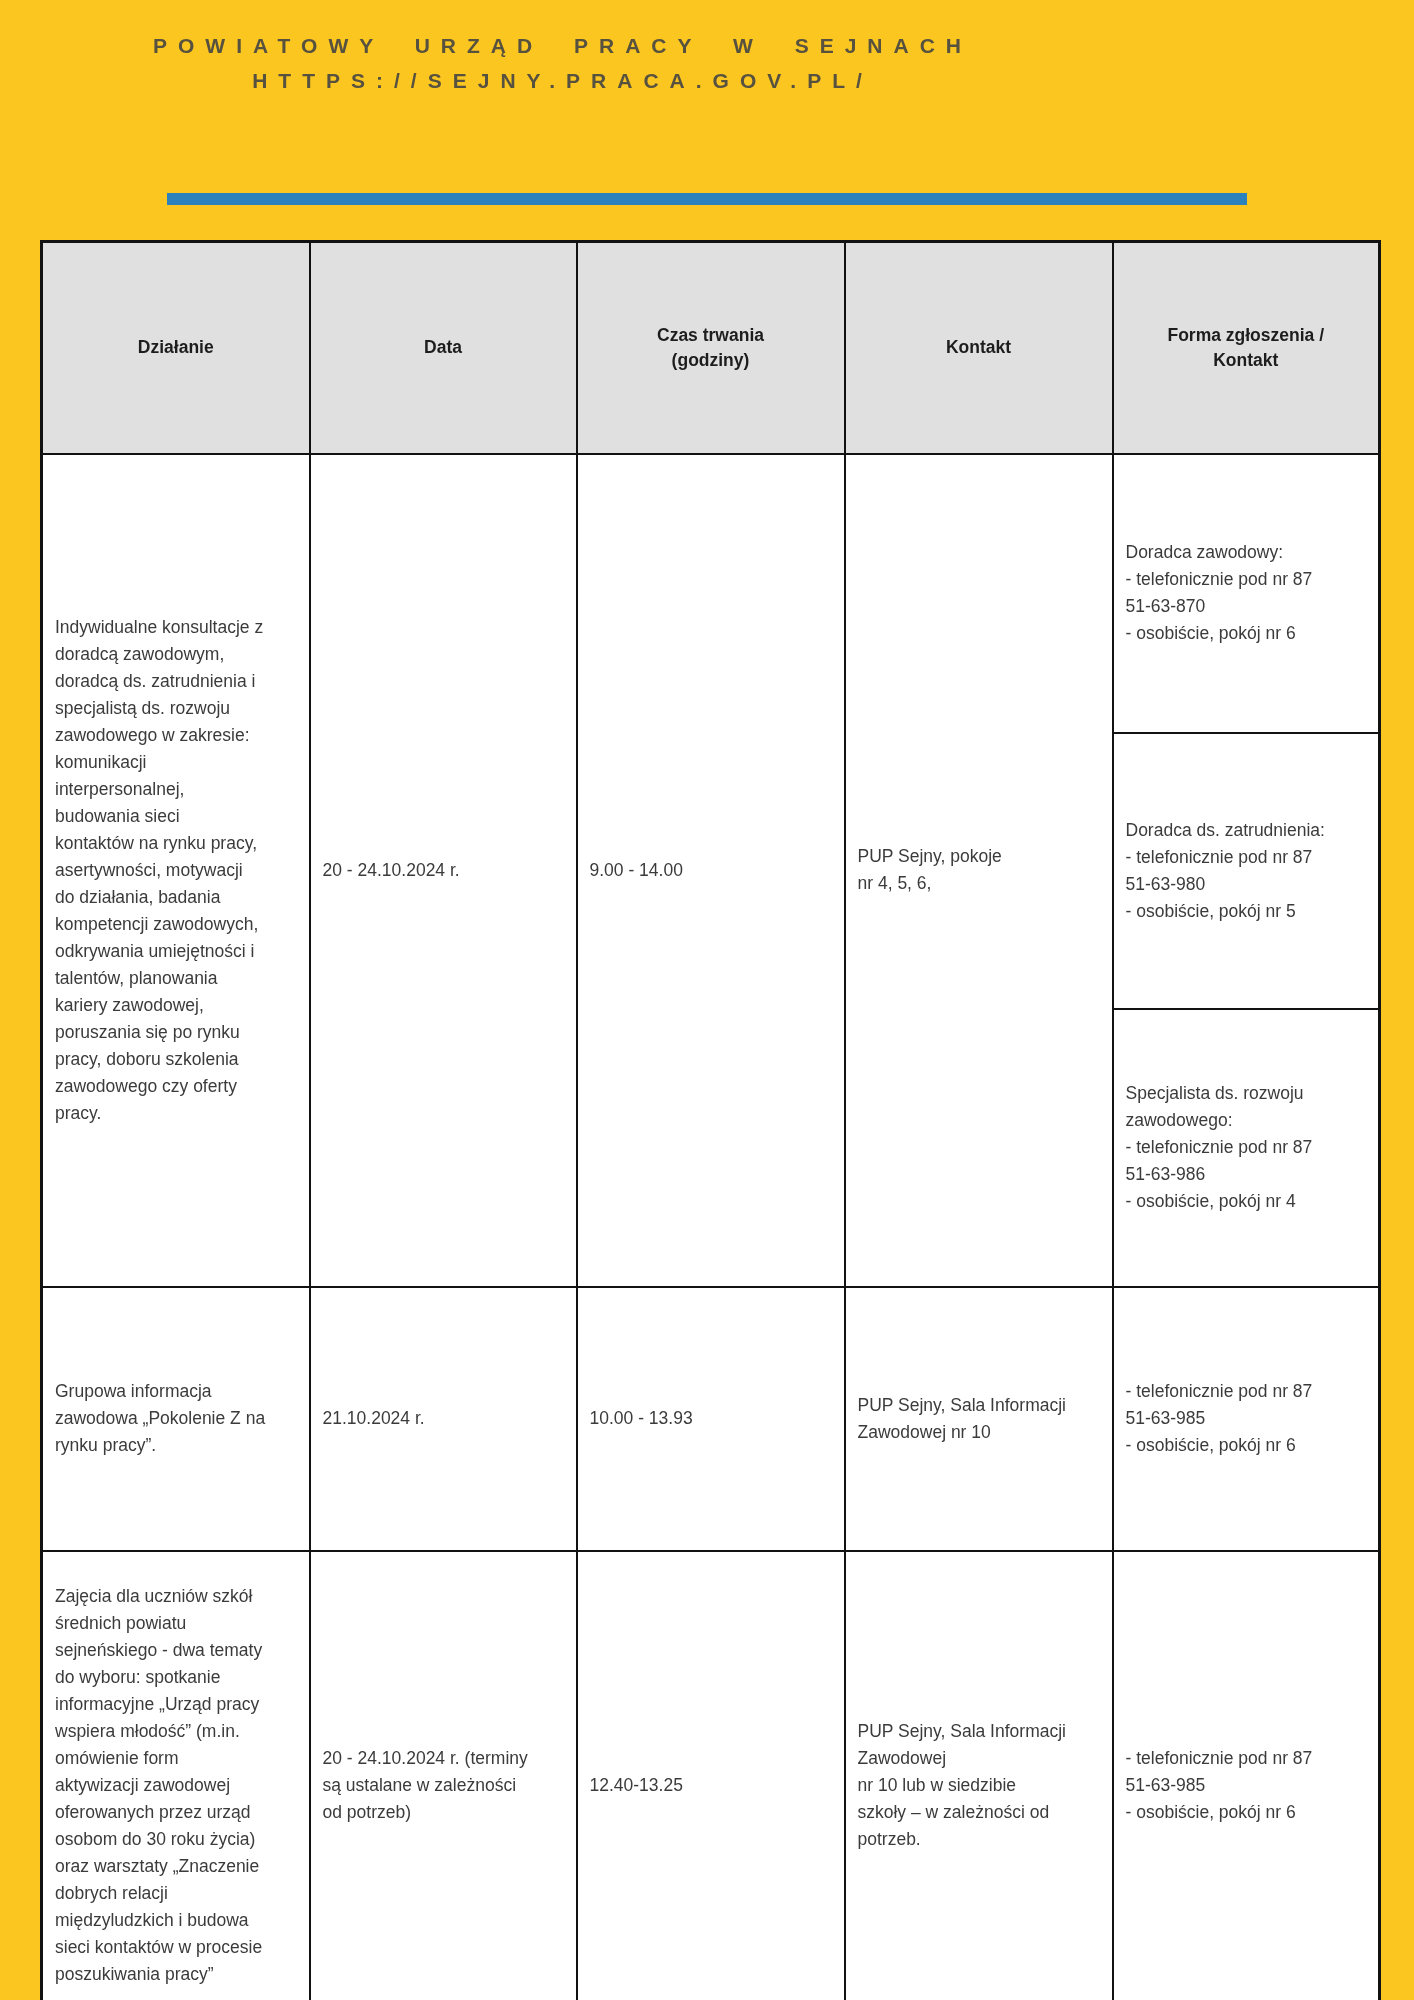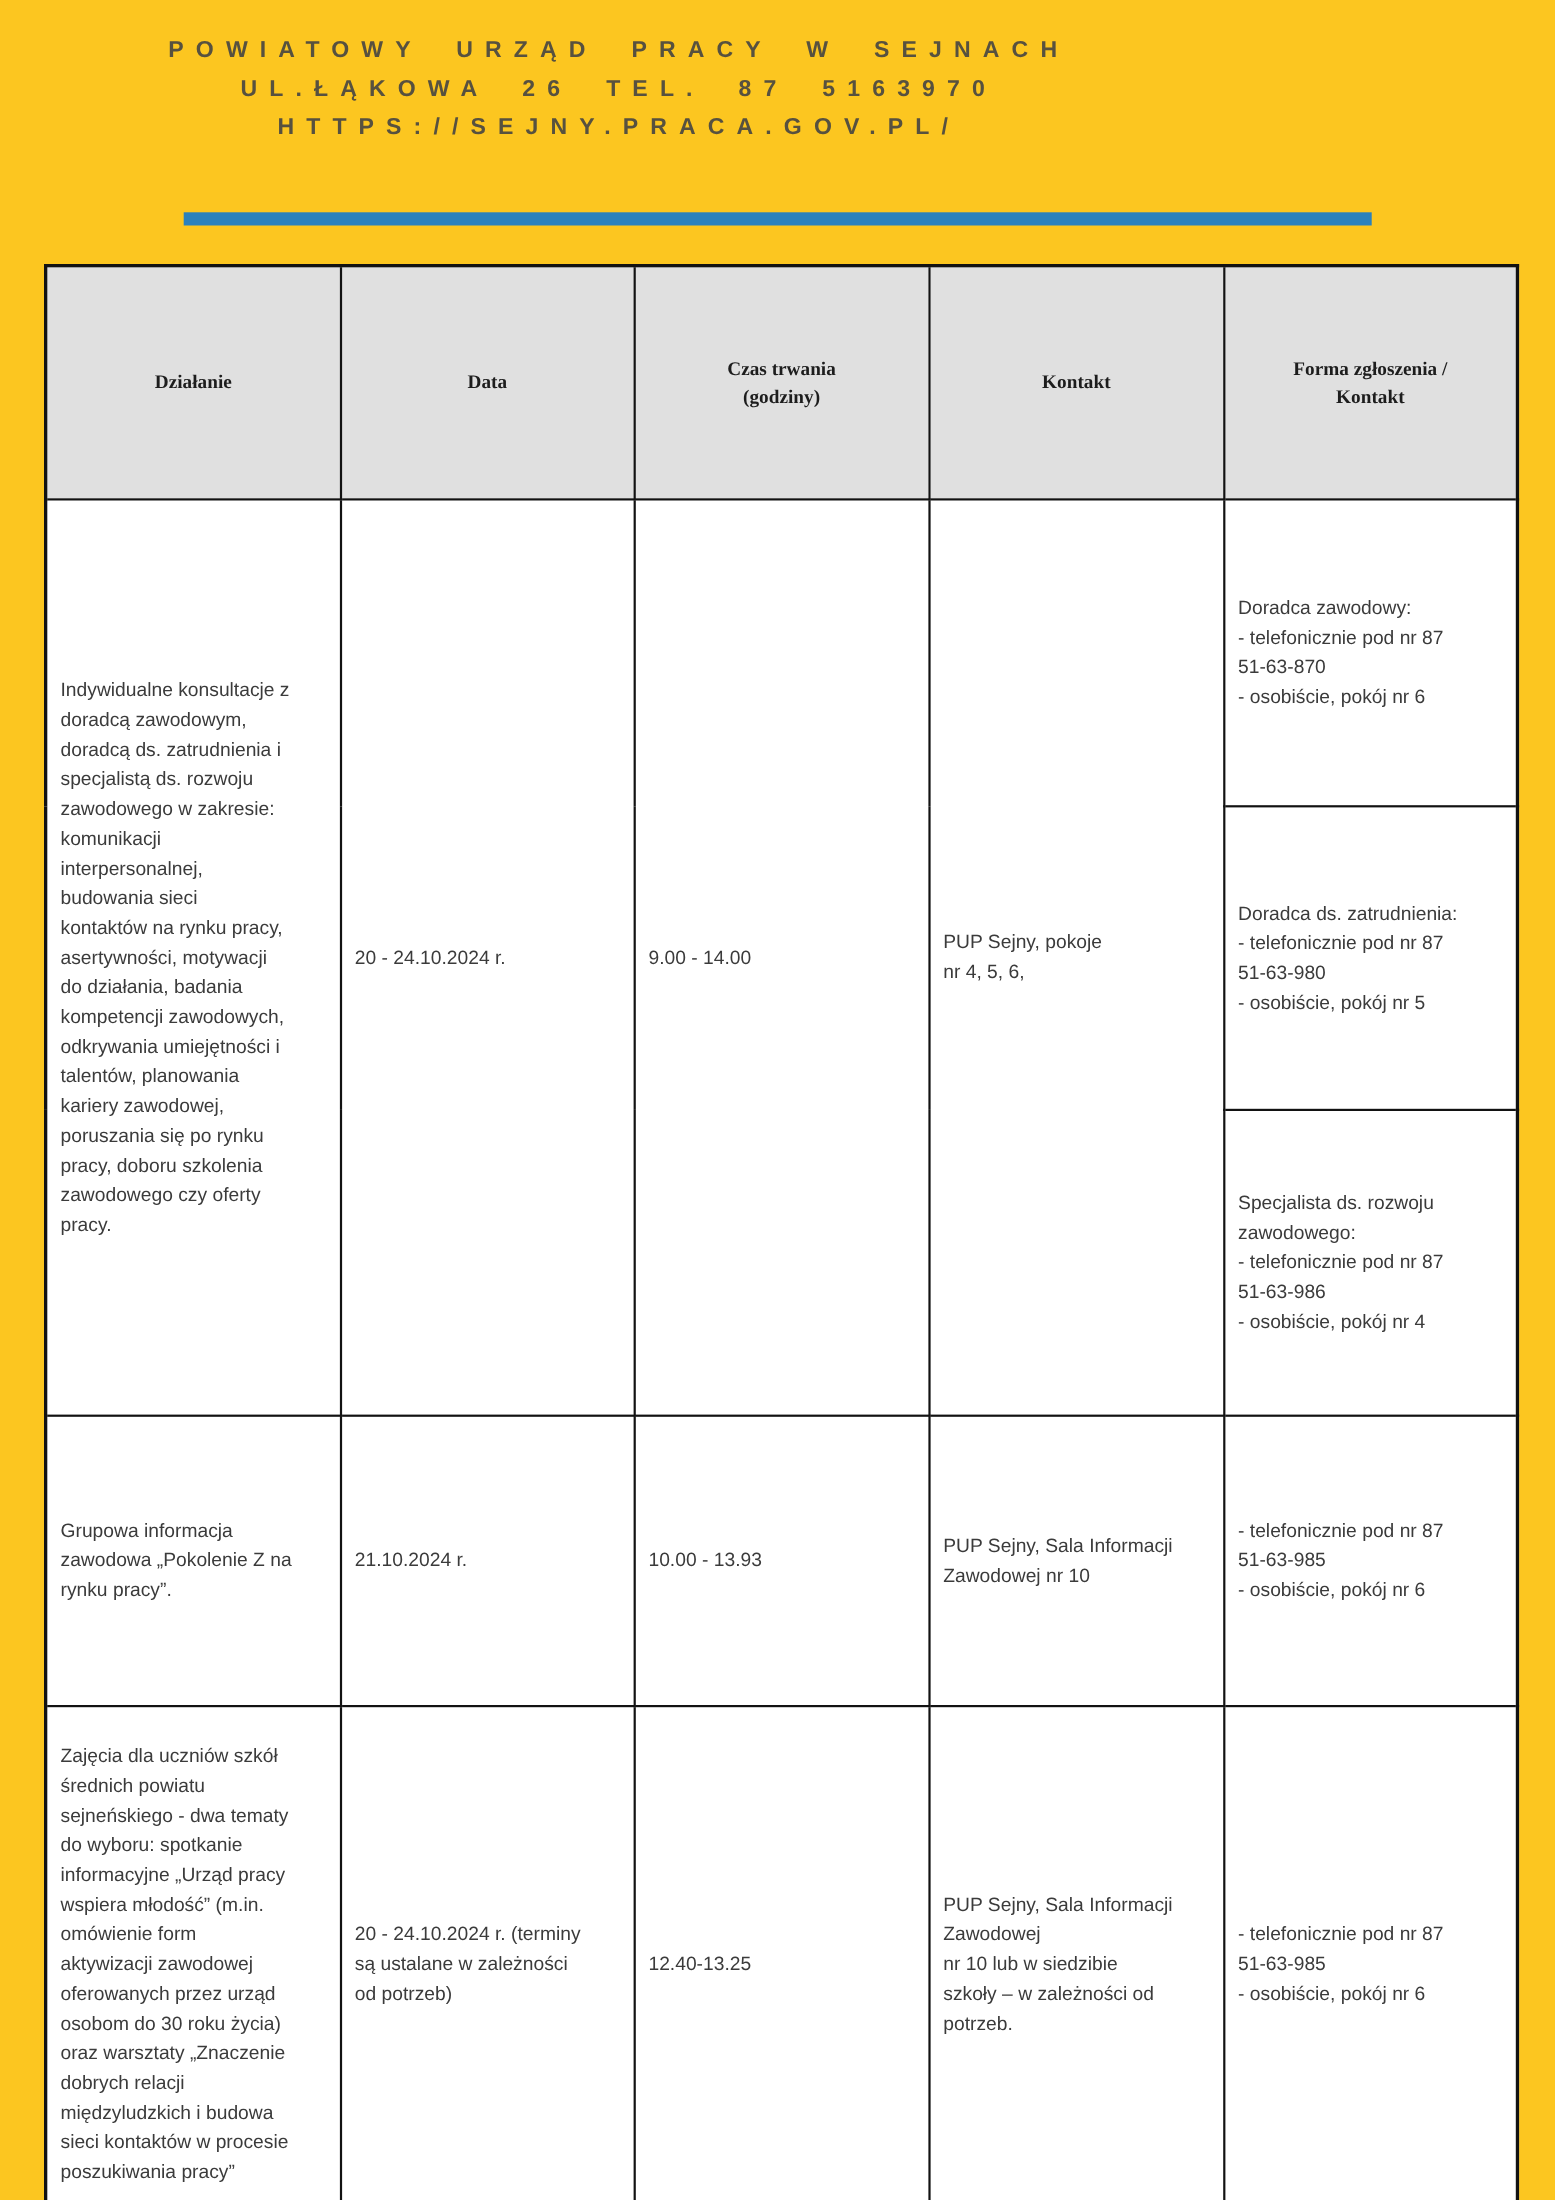--- a/index.html
+++ b/index.html
@@ -59,35 +59,34 @@
     padding: 0 10px;
   }
   th.nudge-down { padding-top: 16px; }
   table.schedule td {
     font-size: 17.5px;
     color: #3B3B3B;
     line-height: 27px;
     text-align: left;
     padding: 10px 12px;
   }
-  tr.h-row  { height: 212px; font-family: Liberation Serif, serif; }
+  tr.h-row  { height: 212px; }
   tr.r1a    { height: 279px; }
   tr.r1b    { height: 276px; }
   tr.r1c    { height: 278px; }
   tr.r2     { height: 264px; }
   tr.r3     { height: 470px; }
 </style>
 </head>
 <body>
 
 <div class="page">
 
   <div class="title-block">
     <div>POWIATOWY URZĄD PRACY W SEJNACH</div>
-    <div>UL.ŁĄKOWA 26 TEL. 87 5163970</div>
     <div>HTTPS://SEJNY.PRACA.GOV.PL/</div>
   </div>
 
   <div class="divider"></div>
 
   <table class="schedule">
     <colgroup>
       <col style="width:268px">
       <col style="width:267px">
       <col style="width:268px">

